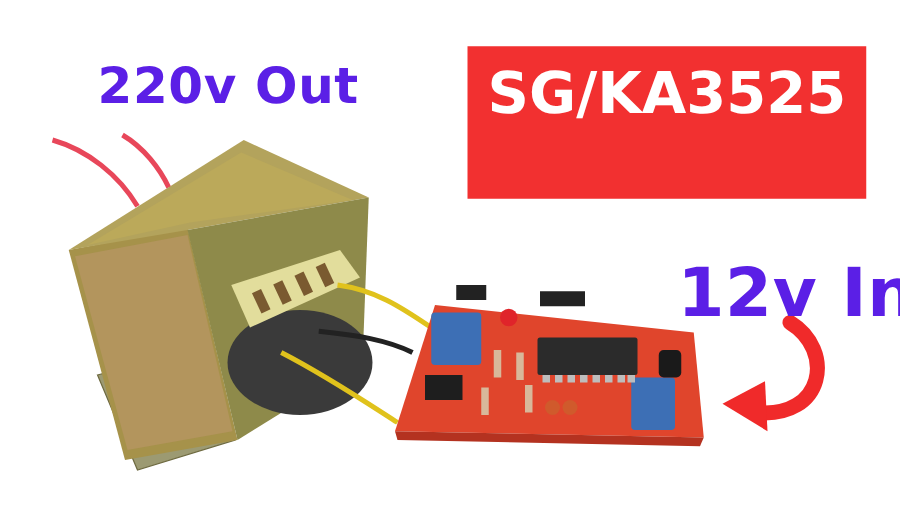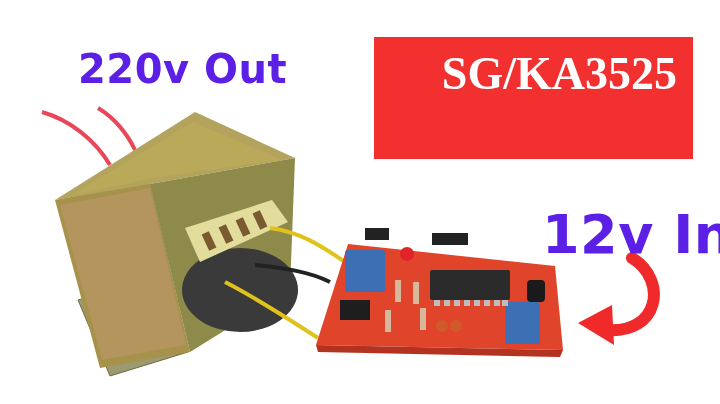--- a/index.html
+++ b/index.html
@@ -2,21 +2,21 @@
 <html><head>
 <meta charset="utf-8">
 <style>
   html, body { margin:0; padding:0; background:#ffffff; }
   .canvas { position:relative; width:720px; height:404px; overflow:hidden; background:#ffffff; font-family:"DejaVu Sans", sans-serif; }
   .label-purple { position:absolute; color:#5b1fe6; font-weight:bold; letter-spacing:0.5px; white-space:nowrap; }
   #out-label { left:42px; top:46px; font-size:40px;margin-left:36px; }
   #in-label { left:542px; top:203px; font-size:54px; }
   .banner { position:absolute; left:374px; top:37px; width:319px; height:122px; background:#f23030; }
   .banner-text { position:absolute; right:16px; color:#ffffff; font-weight:bold; font-size:46px; line-height:50px; white-space:nowrap; text-align:right; }
-  #banner-line1 { top:12px;font-family:Liberation Serif, serif; }
+  #banner-line1 { top:12px; }
   #banner-line2 { top:62px; }
   svg.art { position:absolute; left:0; top:0; }
 </style>
 </head>
 <body>
 
 <div class="canvas">
 
   <svg class="art" width="720" height="404" viewBox="0 0 720 404">
 

